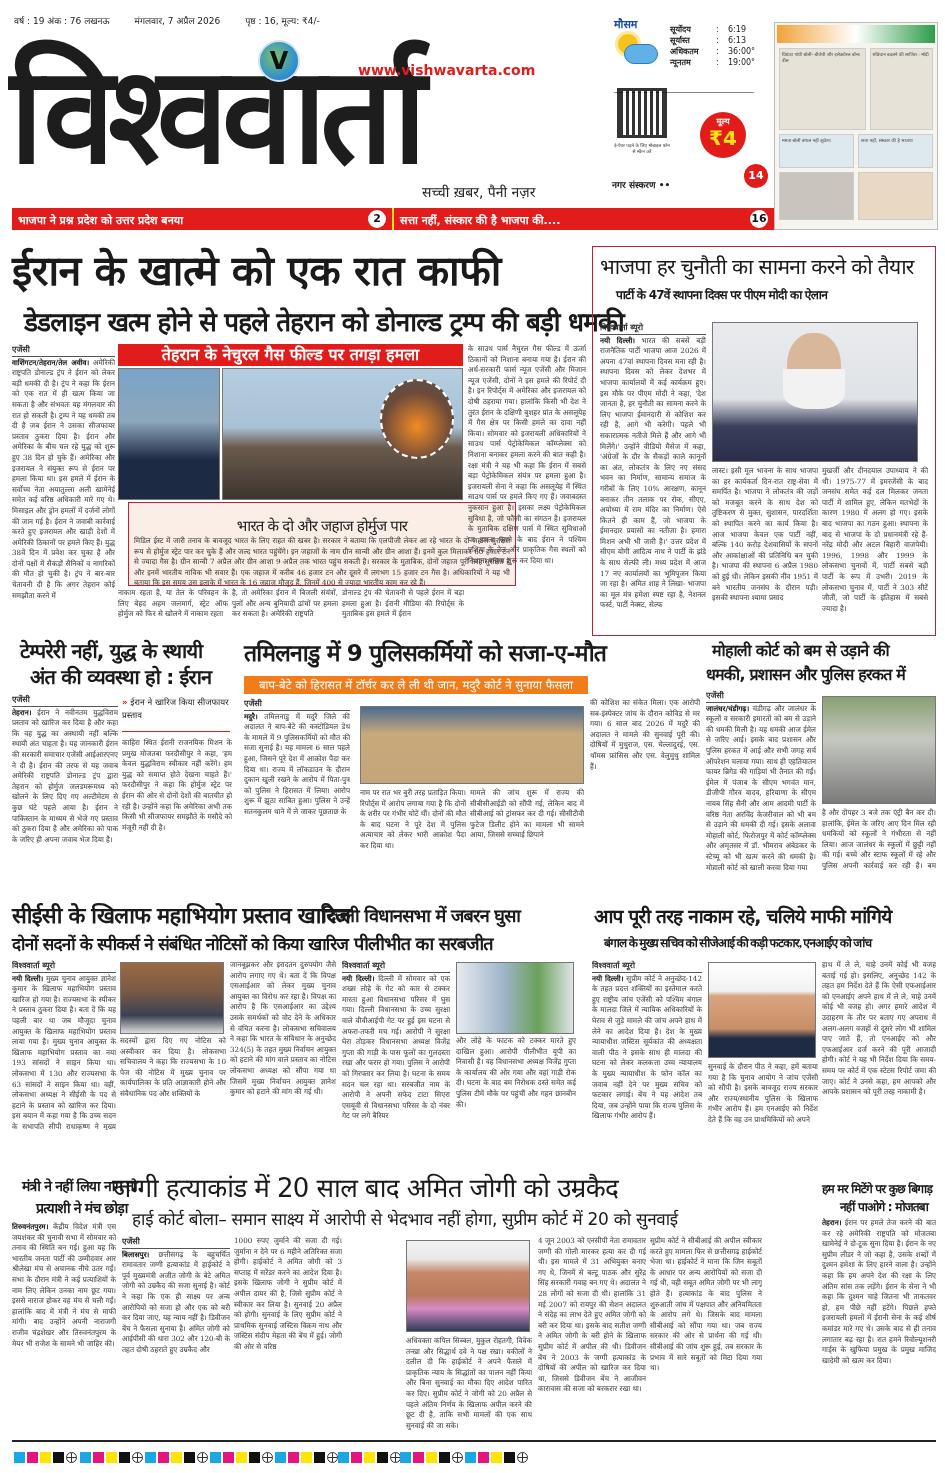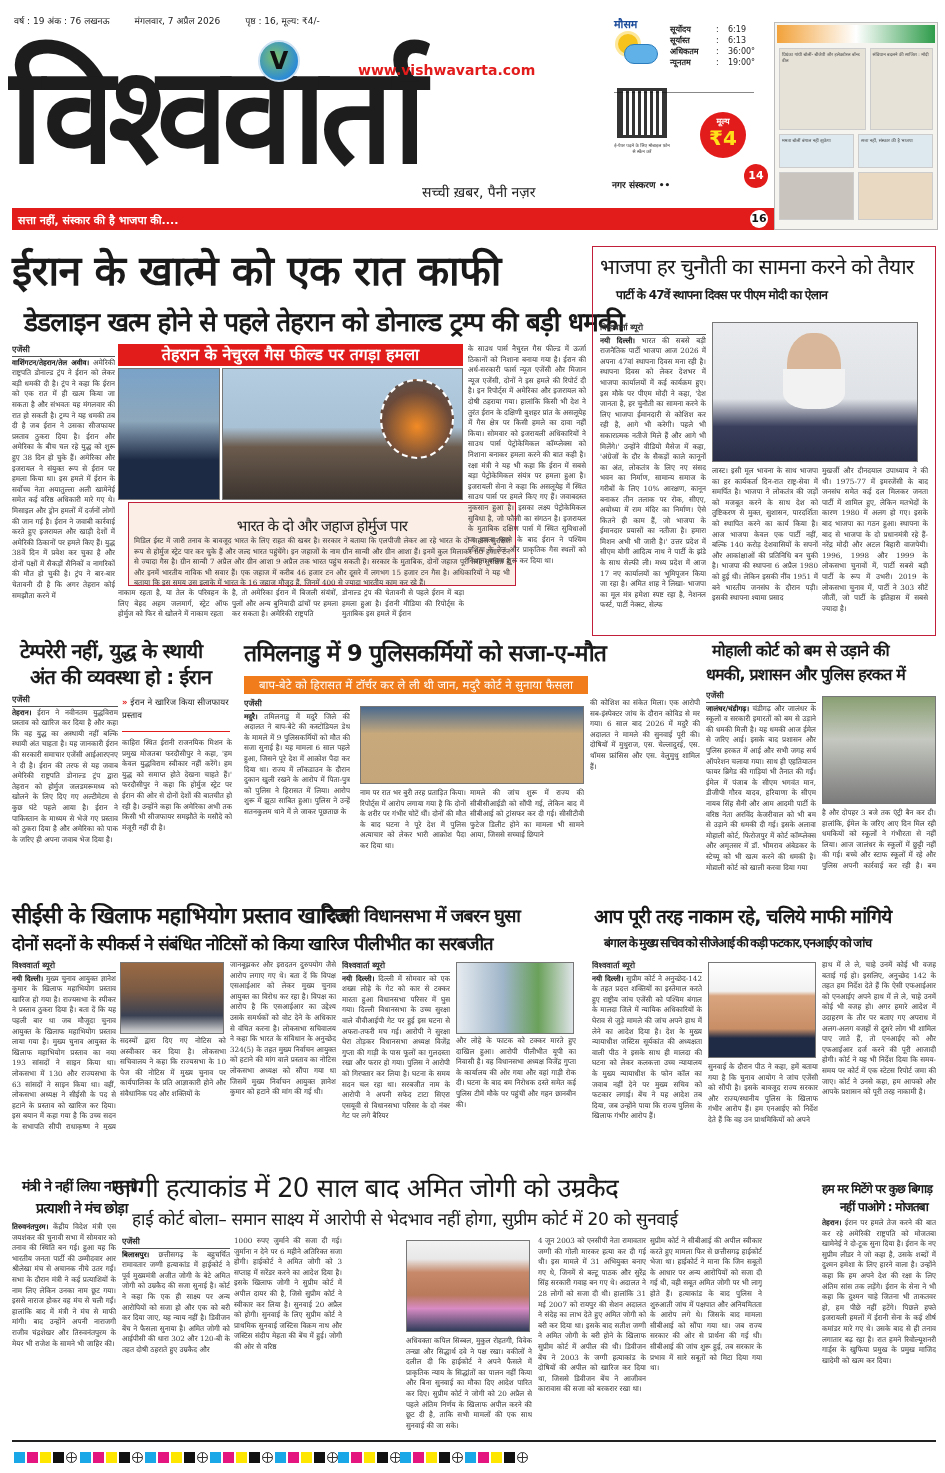--- a/index.html
+++ b/index.html
@@ -127,20 +127,24 @@
     <div class="blk" style="flex:1;background:#dde9ef;">सत्ता नहीं, संस्कार की है भाजपा</div>
   </div>
   <div style="height:52px;display:flex;">
     <div class="blk" style="flex:1;background:#c9c4bd;"></div>
     <div class="blk" style="flex:1;background:#e9d9c2;"></div>
   </div>
 </div>
 
 <div class="abs ticker">
   <div class="ticker-item">
+    <span>भाजपा ने प्रश्न प्रदेश को उत्तर प्रदेश बनया</span>
+    <span class="ticker-num">2</span>
+  </div>
+  <div class="ticker-item">
     <span>सत्ता नहीं, संस्कार की है भाजपा की....</span>
     <span class="ticker-num">16</span>
   </div>
 </div>
 
 <div class="abs hl" style="top:248px;left:12px;font-size:41px;line-height:46px;">ईरान के खात्मे को एक रात काफी</div>
 <div class="abs hl-cond" style="top:306px;left:12px;font-size:26px;line-height:32px;font-weight:bold;margin-left:12px;">डेडलाइन खत्म होने से पहले तेहरान को डोनाल्ड ट्रम्प की बड़ी धमकी</div>
 
 <div class="abs body-text" style="top:344px;left:12px;width:103px;height:262px;">
   <span class="byline">एजेंसी</span>

